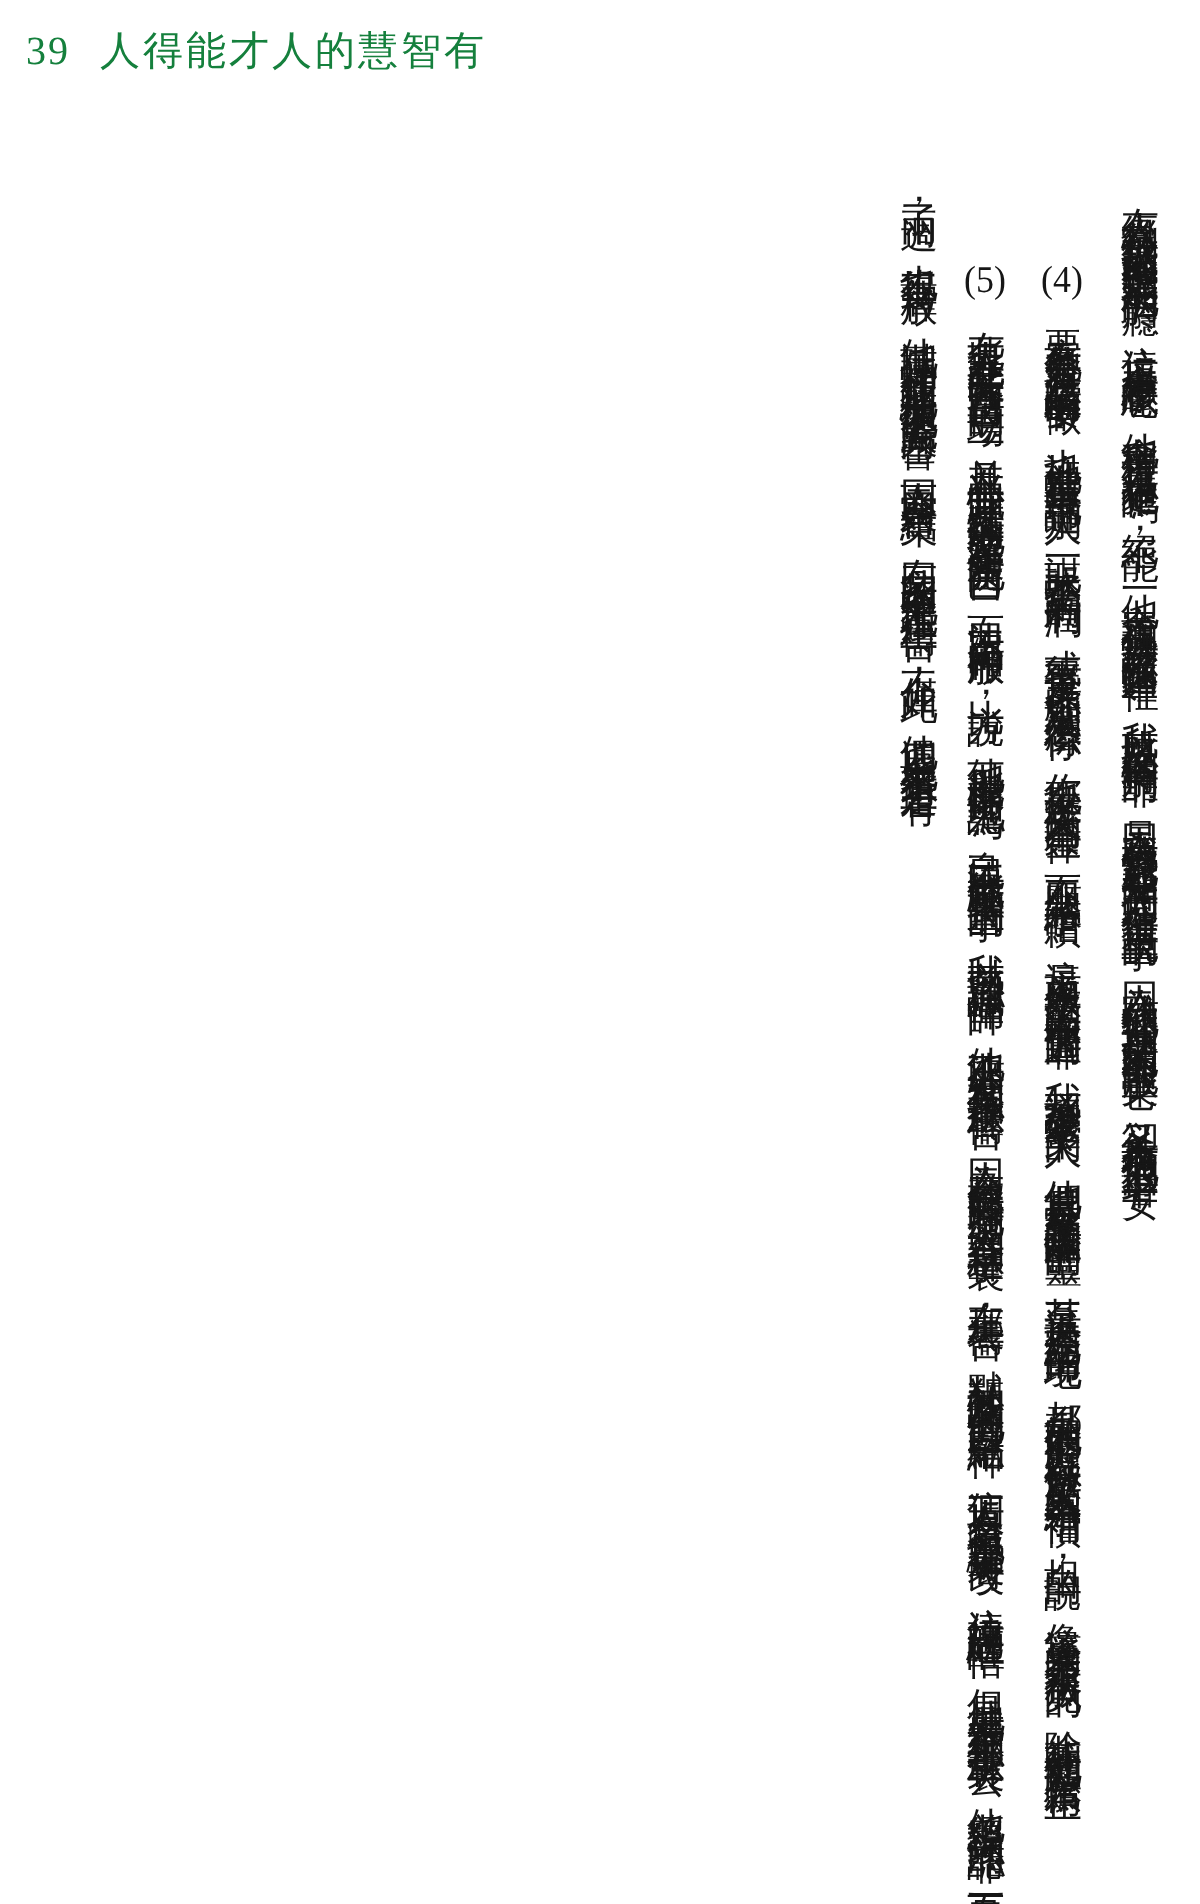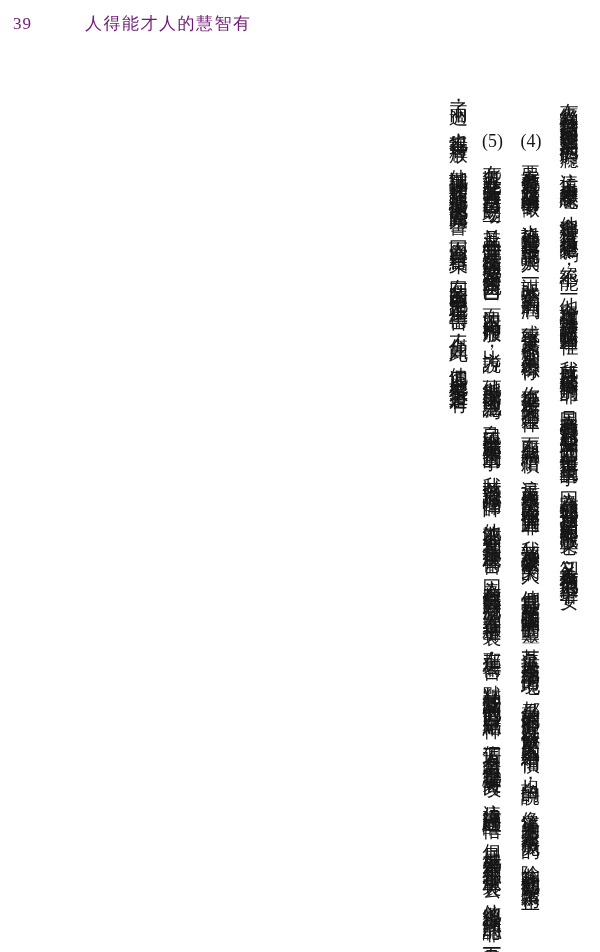--- a/index.html
+++ b/index.html
@@ -17,32 +17,31 @@
     width: 600px;
     height: 952px;
     background: #ffffff;
   }
   .header {
     position: absolute;
     top: 12px;
     left: 13px;
     display: flex;
     align-items: baseline;
-    font-size: 17px;
-    color: #701a75;
+    font-size: 20px;
+    color: #15803d;
     white-space: nowrap;
   }
   .page-num {
     font-family: "Liberation Serif", serif;
     margin-right: 15px;
     letter-spacing: 1px;
   }
   .running-title {
     letter-spacing: 1.5px;
-    margin-left: 38px;
   }
   .vtext {
     position: absolute;
     top: 88px;
     right: 14px;
     height: 861px;
     writing-mode: vertical-rl;
     text-orientation: mixed;
     font-size: 19px;
     line-height: 33.5px;

